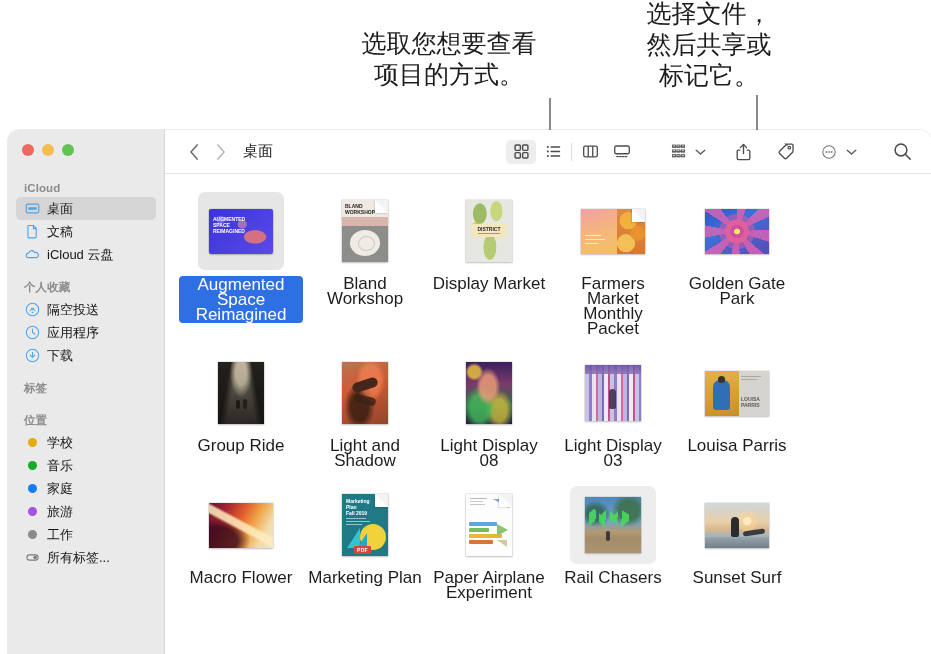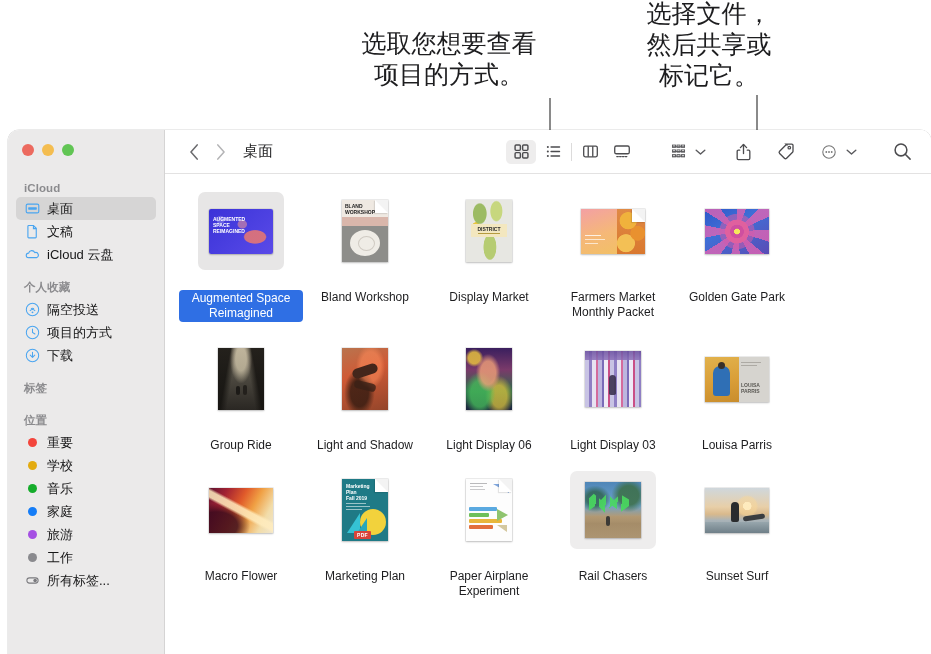--- a/index.html
+++ b/index.html
@@ -142,22 +142,22 @@
     border-radius:7px;
   }
   .file-cell.selected .thumb-wrap{background:#e7e6e6;}
   .thumb{
     box-shadow:0 0 0 0.6px rgba(0,0,0,.12), 0 1px 2px rgba(0,0,0,.2);
     background:#fff;
     position:relative;
     overflow:hidden;
   }
   .label{
-    margin-top:20px;
-    font-size:12px;
+    margin-top:6px;
+    font-size:17px;
     line-height:15px;
     color:#1d1d1f;
     text-align:center;
     max-width:116px;
     word-wrap:break-word;
   }
   .file-cell.selected .label{
     background:#2f6fe4;color:#fff;border-radius:4px;padding:1px 4px;
   }
 
@@ -251,44 +251,38 @@
       <span class="sb-label">隔空投送</span>
     </div>
 
     <div class="sb-item">
       <span class="sb-ico">
         <svg width="15" height="15" viewBox="0 0 16 16">
           <circle cx="8" cy="8" r="6.6" fill="none" stroke="#4aa5f0" stroke-width="1.1"></circle>
           <path d="M8 4.4V8l2.6 1.6" fill="none" stroke="#4aa5f0" stroke-width="1.1" stroke-linecap="round"></path>
         </svg>
       </span>
-      <span class="sb-label">项目的方式</span>
+      <span class="sb-label">应用程序</span>
     </div>
 
 
     <div class="sb-item">
       <span class="sb-ico">
         <svg width="15" height="15" viewBox="0 0 16 16">
           <circle cx="8" cy="8" r="6.6" fill="none" stroke="#4aa5f0" stroke-width="1.1"></circle>
           <path d="M8 4.6v5.2M5.6 7.6 8 10l2.4-2.4" fill="none" stroke="#4aa5f0" stroke-width="1.1" stroke-linecap="round" stroke-linejoin="round"></path>
         </svg>
       </span>
       <span class="sb-label">下载</span>
     </div>
 
     <div class="sb-section">标签</div>
 
     <div class="sb-section">位置</div>
 
-    <div class="sb-item">
-      <span class="sb-ico">
-        <span class="dot" style="background:#f3453c"></span>
-      </span>
-      <span class="sb-label">重要</span>
-    </div>
     <div class="sb-item">
       <span class="sb-ico">
         <span class="dot" style="background:#e3ab10"></span>
       </span>
       <span class="sb-label">学校</span>
     </div>
     <div class="sb-item">
       <span class="sb-ico">
         <span class="dot" style="background:#15ac2b"></span>
       </span>
@@ -538,21 +532,21 @@
       <div class="file-cell">
         <div class="thumb-wrap">
           <div class="thumb t-portrait" style="background:linear-gradient(180deg,#3a1f5e 0%,#7a3a6a 35%,#2c6b4a 70%,#1d2340 100%);">
             <div style="position:absolute;inset:0;background:
                  radial-gradient(ellipse at 48% 40%, rgba(240,160,120,.8) 0 22%, transparent 36%),
                  radial-gradient(ellipse at 30% 74%, rgba(70,190,90,.75) 0 20%, transparent 34%),
                  radial-gradient(ellipse at 72% 78%, rgba(230,200,60,.7) 0 16%, transparent 30%),
                  radial-gradient(circle at 18% 16%, rgba(240,200,60,.8) 0 9%, transparent 14%);"></div>
           </div>
         </div>
-        <div class="label">Light Display 06</div>
+        <div class="label">Light Display 08</div>
       </div>
 
       <div class="file-cell">
         <div class="thumb-wrap">
           <div class="thumb t-square" style="background:repeating-linear-gradient(90deg,
                   #c8c3e4 0 4px, #8f7fc4 4px 7px, #e8e3f2 7px 11px, #d46b9c 11px 13px,
                   #bdb6de 13px 17px, #7a6bb8 17px 19px, #efeaf6 19px 23px, #c94f86 23px 25px);">
             <div style="position:absolute;left:0;right:0;top:0;height:9px;background:linear-gradient(#6a4f9e,#8a6fb8);opacity:.85"></div>
             <div style="position:absolute;left:24px;top:24px;width:7px;height:20px;background:#3c3350;border-radius:4px 4px 2px 2px;opacity:.9"></div>
           </div>

